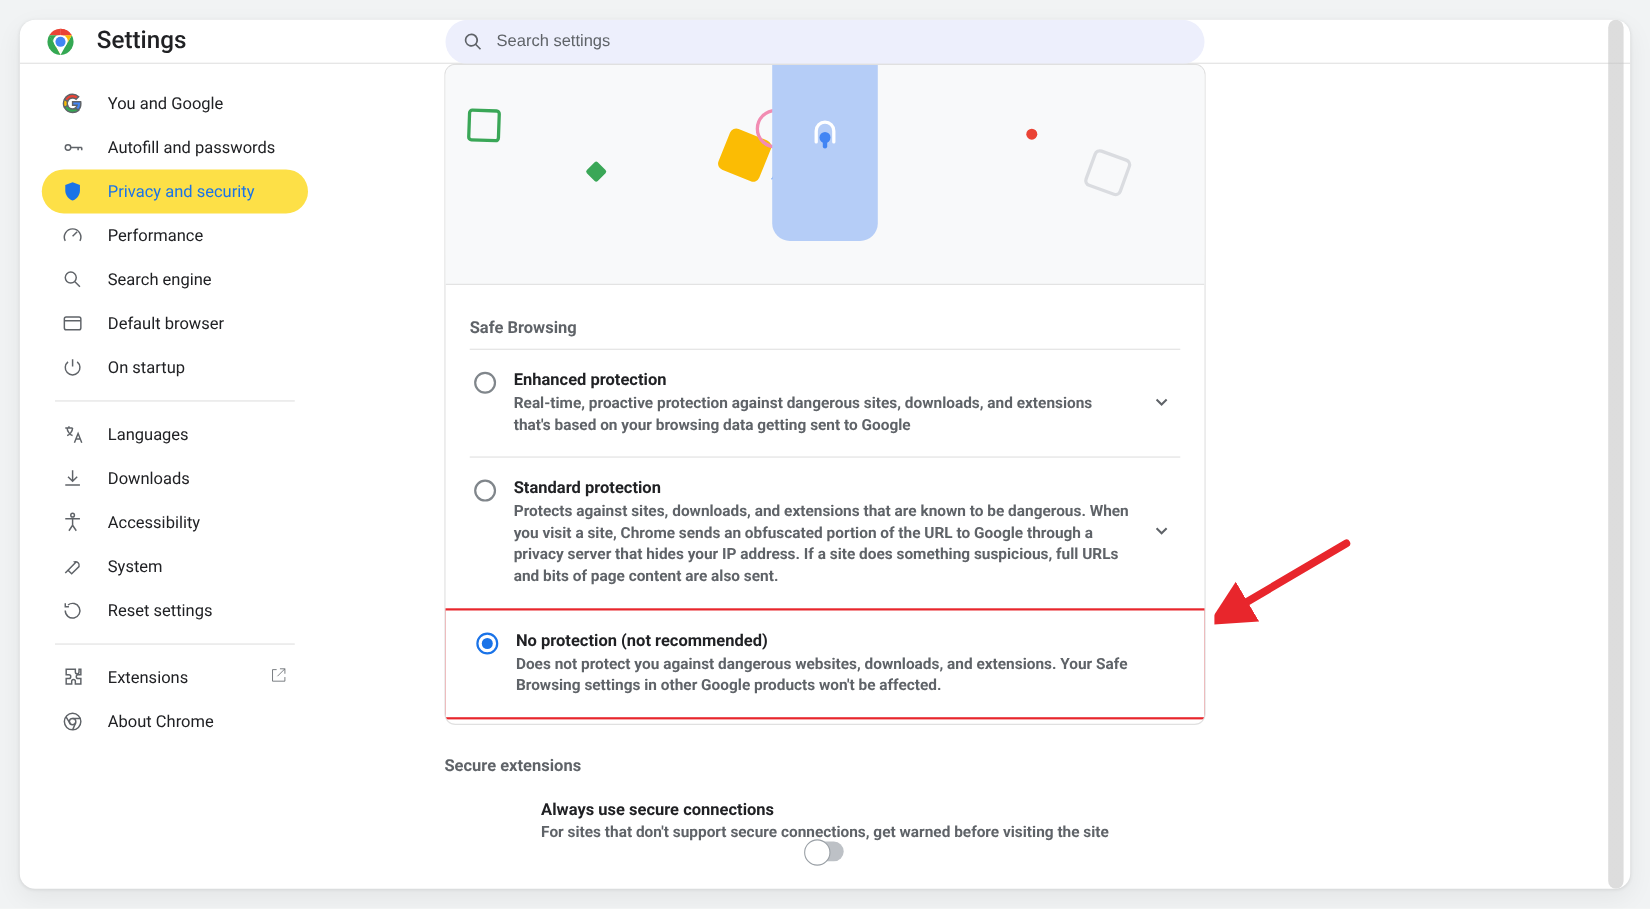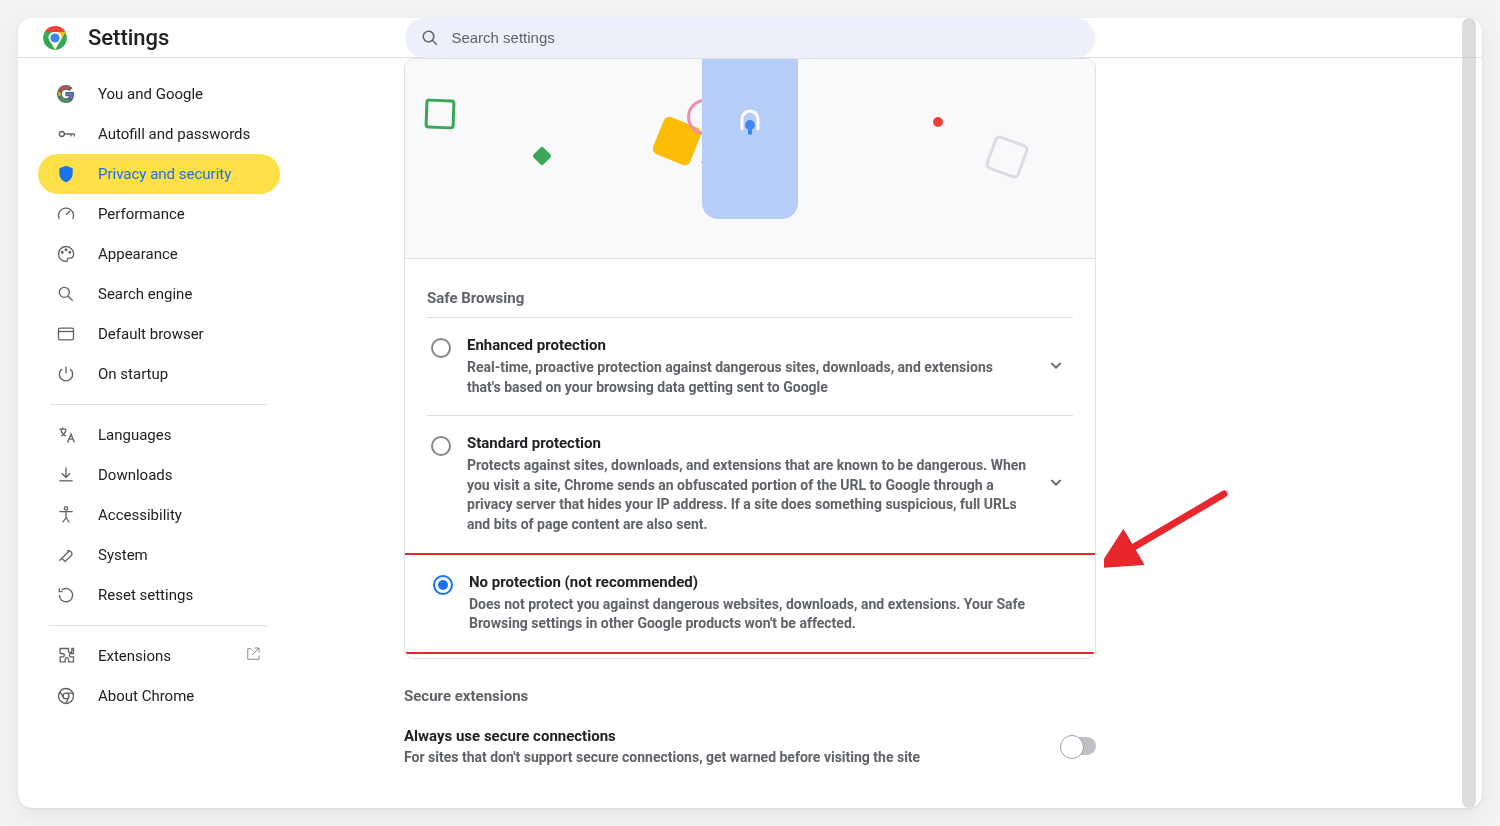--- a/index.html
+++ b/index.html
@@ -79,21 +79,21 @@
   .radio-row .radio.selected span { border-color:var(--blue); }
   .radio-row .radio.selected span::after { content:""; position:absolute; left:3px; top:3px; width:10px; height:10px; border-radius:50%; background:var(--blue); }
   .radio-row .text { flex:1; }
   .radio-row .text .t1 { font-size:15px; color:var(--text-primary); margin-bottom:4px; }
   .radio-row .text .t2 { font-size:14px; color:var(--text-secondary); line-height:1.4; }
   .radio-row .expand { flex:0 0 24px; align-self:center; }
   .radio-row .expand svg { width:22px; height:22px; fill:none; stroke:var(--text-secondary); stroke-width:2; }
 
   .plain-title { font-size:15px; color:var(--text-secondary); margin:24px 0 12px; }
 
-  .toggle-row { display:flex; align-items:center; justify-content:space-between; padding:10px 0 28px 0; }
+  .toggle-row { display:flex; align-items:center; justify-content:space-between; padding:10px 0 28px 0;flex-direction:column; }
   .toggle-row .text .t1 { font-size:15px; color:var(--text-primary); margin-bottom:4px; }
   .toggle-row .text .t2 { font-size:14px; color:var(--text-secondary); }
   .switch { width:34px; height:18px; border-radius:10px; background:#bdc1c6; position:relative; }
   .switch::after { content:""; position:absolute; left:-2px; top:-2px; width:22px; height:22px; border-radius:50%;
                    background:#fff; border:1px solid #9aa0a6; }
 
   
   .arrow { position:absolute; left:1086px; top:468px; pointer-events:none; }
   .arrow svg { width:140px; height:90px; }
 
@@ -173,31 +173,20 @@
       <div class="nav-item">
         <span class="ic">
             <svg viewBox="0 0 24 24">
               <path d="M4 18a9 9 0 1 1 16 0"></path>
               <path d="M12 13l5-5"></path>
             </svg>
           </span>
         <span>Performance</span>
       </div>
 
-      <div class="nav-item">
-        <span class="ic">
-            <svg viewBox="0 0 24 24">
-              <path d="M12 3a9 9 0 1 0 0 18c1.5 0 2-1 2-2s-.5-2 1-2h2a4 4 0 0 0 4-4 9 9 0 0 0-9-10z"></path>
-              <circle cx="7.5" cy="10" r="1"></circle>
-              <circle cx="12" cy="7" r="1"></circle>
-              <circle cx="16.5" cy="10" r="1"></circle>
-            </svg>
-          </span>
-        <span>Appearance</span>
-      </div>
 
       <div class="nav-item">
         <span class="ic">
             <svg viewBox="0 0 24 24">
               <circle cx="10" cy="10" r="6"></circle>
               <path d="M20 20l-5.5-5.5"></path>
             </svg>
           </span>
         <span>Search engine</span>
       </div>

